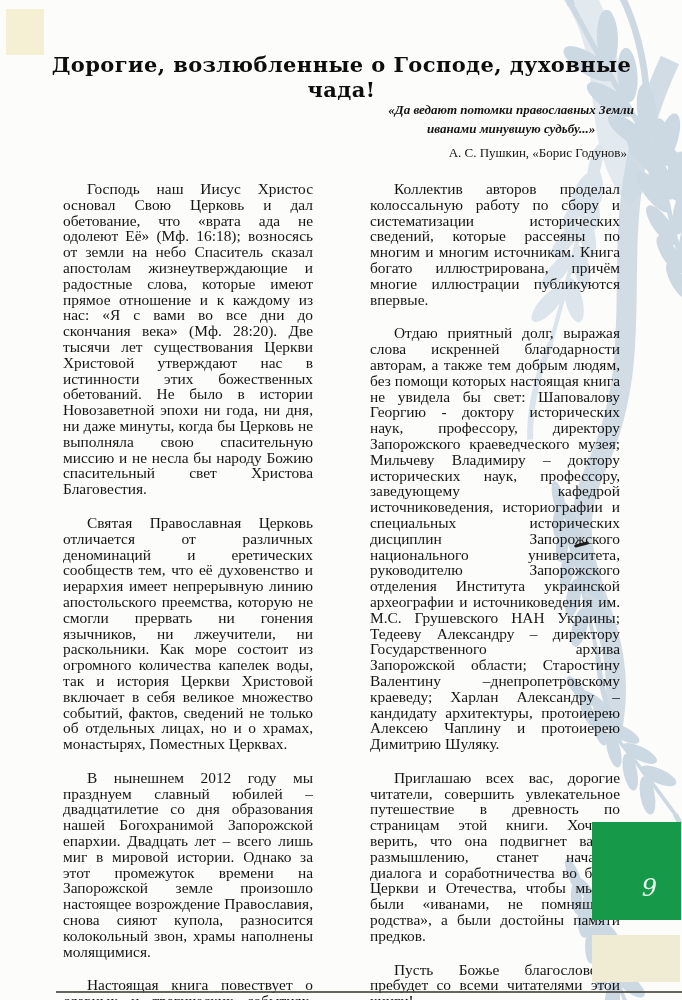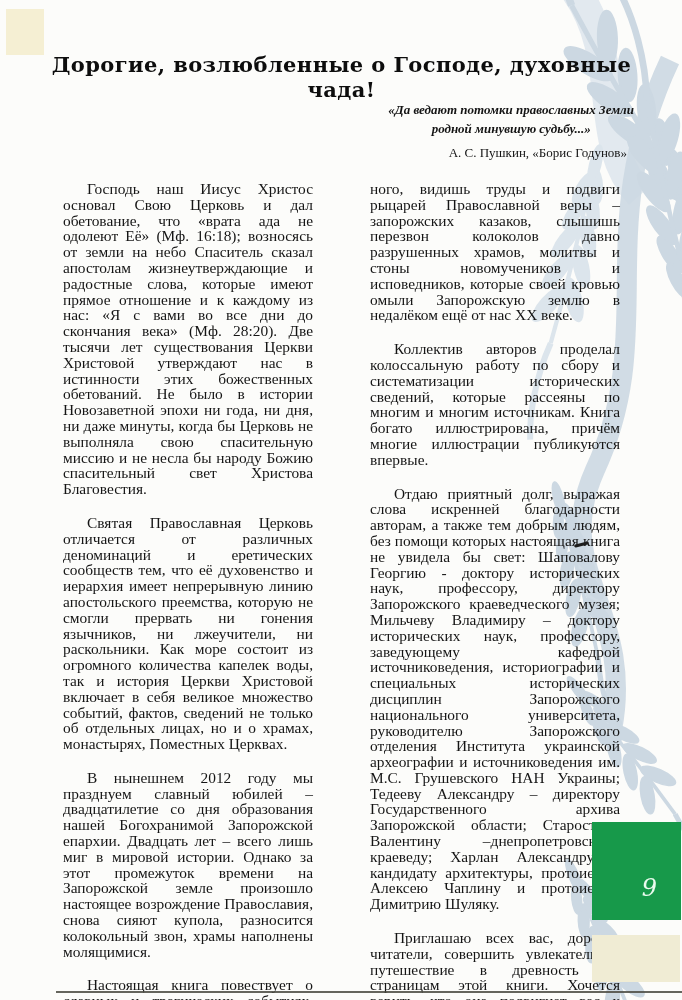--- a/index.html
+++ b/index.html
@@ -76,34 +76,33 @@
     <use href="#ear" fill="#ccd8e2" stroke="#ccd8e2" transform="translate(110,1015) rotate(-22) scale(1.5)"></use>
   </svg>
 
   <div class="corner-square"></div>
 
   <h1 class="heading">Дорогие, возлюбленные о Господе, духовные чада!</h1>
 
   <div class="epigraph-wrap">
     <div class="epigraph-lines">
       <div>«Да ведают потомки православных Земли</div>
-      <div>родной  минувшую  судьбу...»</div>
+      <div>иванами  минувшую  судьбу...»</div>
     </div>
     <div class="attribution">А. С. Пушкин, «Борис Годунов»</div>
   </div>
 
   <div class="columns">
     <div class="col col-left">
       <p>Господь наш Иисус Христос основал Свою Церковь и дал обетование, что «врата ада не одолеют Её» (Мф. 16:18); возносясь от земли на небо Спаситель сказал апостолам жизнеутверждающие и радостные слова, которые имеют прямое отношение и к каждому из нас: «Я с вами во все дни до скончания века» (Мф. 28:20). Две тысячи лет существования Церкви Христовой утверждают нас в истинности этих божественных обетований. Не было в истории Новозаветной эпохи ни года, ни дня, ни даже минуты, когда бы Церковь не выполняла свою спасительную миссию и не несла бы народу Божию спасительный свет Христова Благовестия.</p>
       <p>Святая Православная Церковь отличается от различных деноминаций и еретических сообществ тем, что её духовенство и иерархия имеет непрерывную линию апостольского преемства, которую не смогли прервать ни гонения язычников, ни лжеучители, ни раскольники. Как море состоит из огромного количества капелек воды, так и история Церкви Христовой включает в себя великое множество событий, фактов, сведений не только об отдельных лицах, но и о храмах, монастырях, Поместных Церквах.</p>
       <p>В нынешнем 2012 году мы празднуем славный юбилей – двадцатилетие со дня образования нашей Богохранимой Запорожской епархии. Двадцать лет – всего лишь миг в мировой истории. Однако за этот промежуток времени на Запорожской земле произошло настоящее возрождение Православия, снова сияют купола, разносится колокольный звон, храмы наполнены молящимися.</p>
       <p>Настоящая книга повествует о славных и трагических событиях, раскрывающих историю бытия Православия в Запорожском крае. Отрадно сознавать, что свет Христовой Истины озарил эту благословенную землю ещё на самой заре Христианства. Вдумчиво читая этот труд, словно сам переносишься вглубь веков, слышишь слова проповеди Апостола Андрея Первозван-</p>
     </div>
     <div class="col col-right">
-      <p class="no-indent">ного, видишь труды и подвиги рыцарей Православной веры – запорожских казаков, слышишь перезвон колоколов давно разрушенных храмов, молитвы и стоны новомучеников и исповедников, которые своей кровью омыли Запорожскую землю в недалёком ещё от нас XX веке.</p>
       <p>Коллектив авторов проделал колоссальную работу по сбору и систематизации исторических сведений, которые рассеяны по многим и многим источникам. Книга богато иллюстрирована, причём многие иллюстрации публикуются впервые.</p>
       <p>Отдаю приятный долг, выражая слова искренней благодарности авторам, а также тем добрым людям, без помощи которых настоящая книга не увидела бы свет: Шаповалову Георгию - доктору исторических наук, профессору, директору Запорожского краеведческого музея; Мильчеву Владимиру – доктору исторических наук, профессору, заведующему кафедрой источниковедения, историографии и специальных исторических дисциплин Запорожского национального университета, руководителю Запорожского отделения Института украинской археографии и источниковедения им. М.С. Грушевского НАН Украины;  Тедееву Александру – директору Государственного архива Запорожской области; Старостину Валентину –днепропетровскому краеведу; Харлан Александру – кандидату архитектуры, протоиерею Алексею Чаплину и протоиерею Димитрию Шуляку.</p>
       <p>Приглашаю всех вас, дорогие читатели, совершить увлекательное путешествие в древность по страницам этой книги. Хочется верить, что она подвигнет вас к размышлению, станет началом диалога и соработничества во благо Церкви и Отечества, чтобы мы не были «иванами, не помнящими родства», а были достойны памяти предков.</p>
       <p>Пусть Божье благословение пребудет со всеми читателями этой книги!</p>
 
       <div class="sig-block">
         <svg class="sig-svg" width="160" height="100" viewBox="0 0 160 100" aria-hidden="true">
           <g fill="none" stroke="#141414" stroke-width="3.2" stroke-linecap="round">
             <path d="M10,44 C18,37 27,33 36,31"></path>
             <path d="M26,18 C23,30 18,46 13,58"></path>

